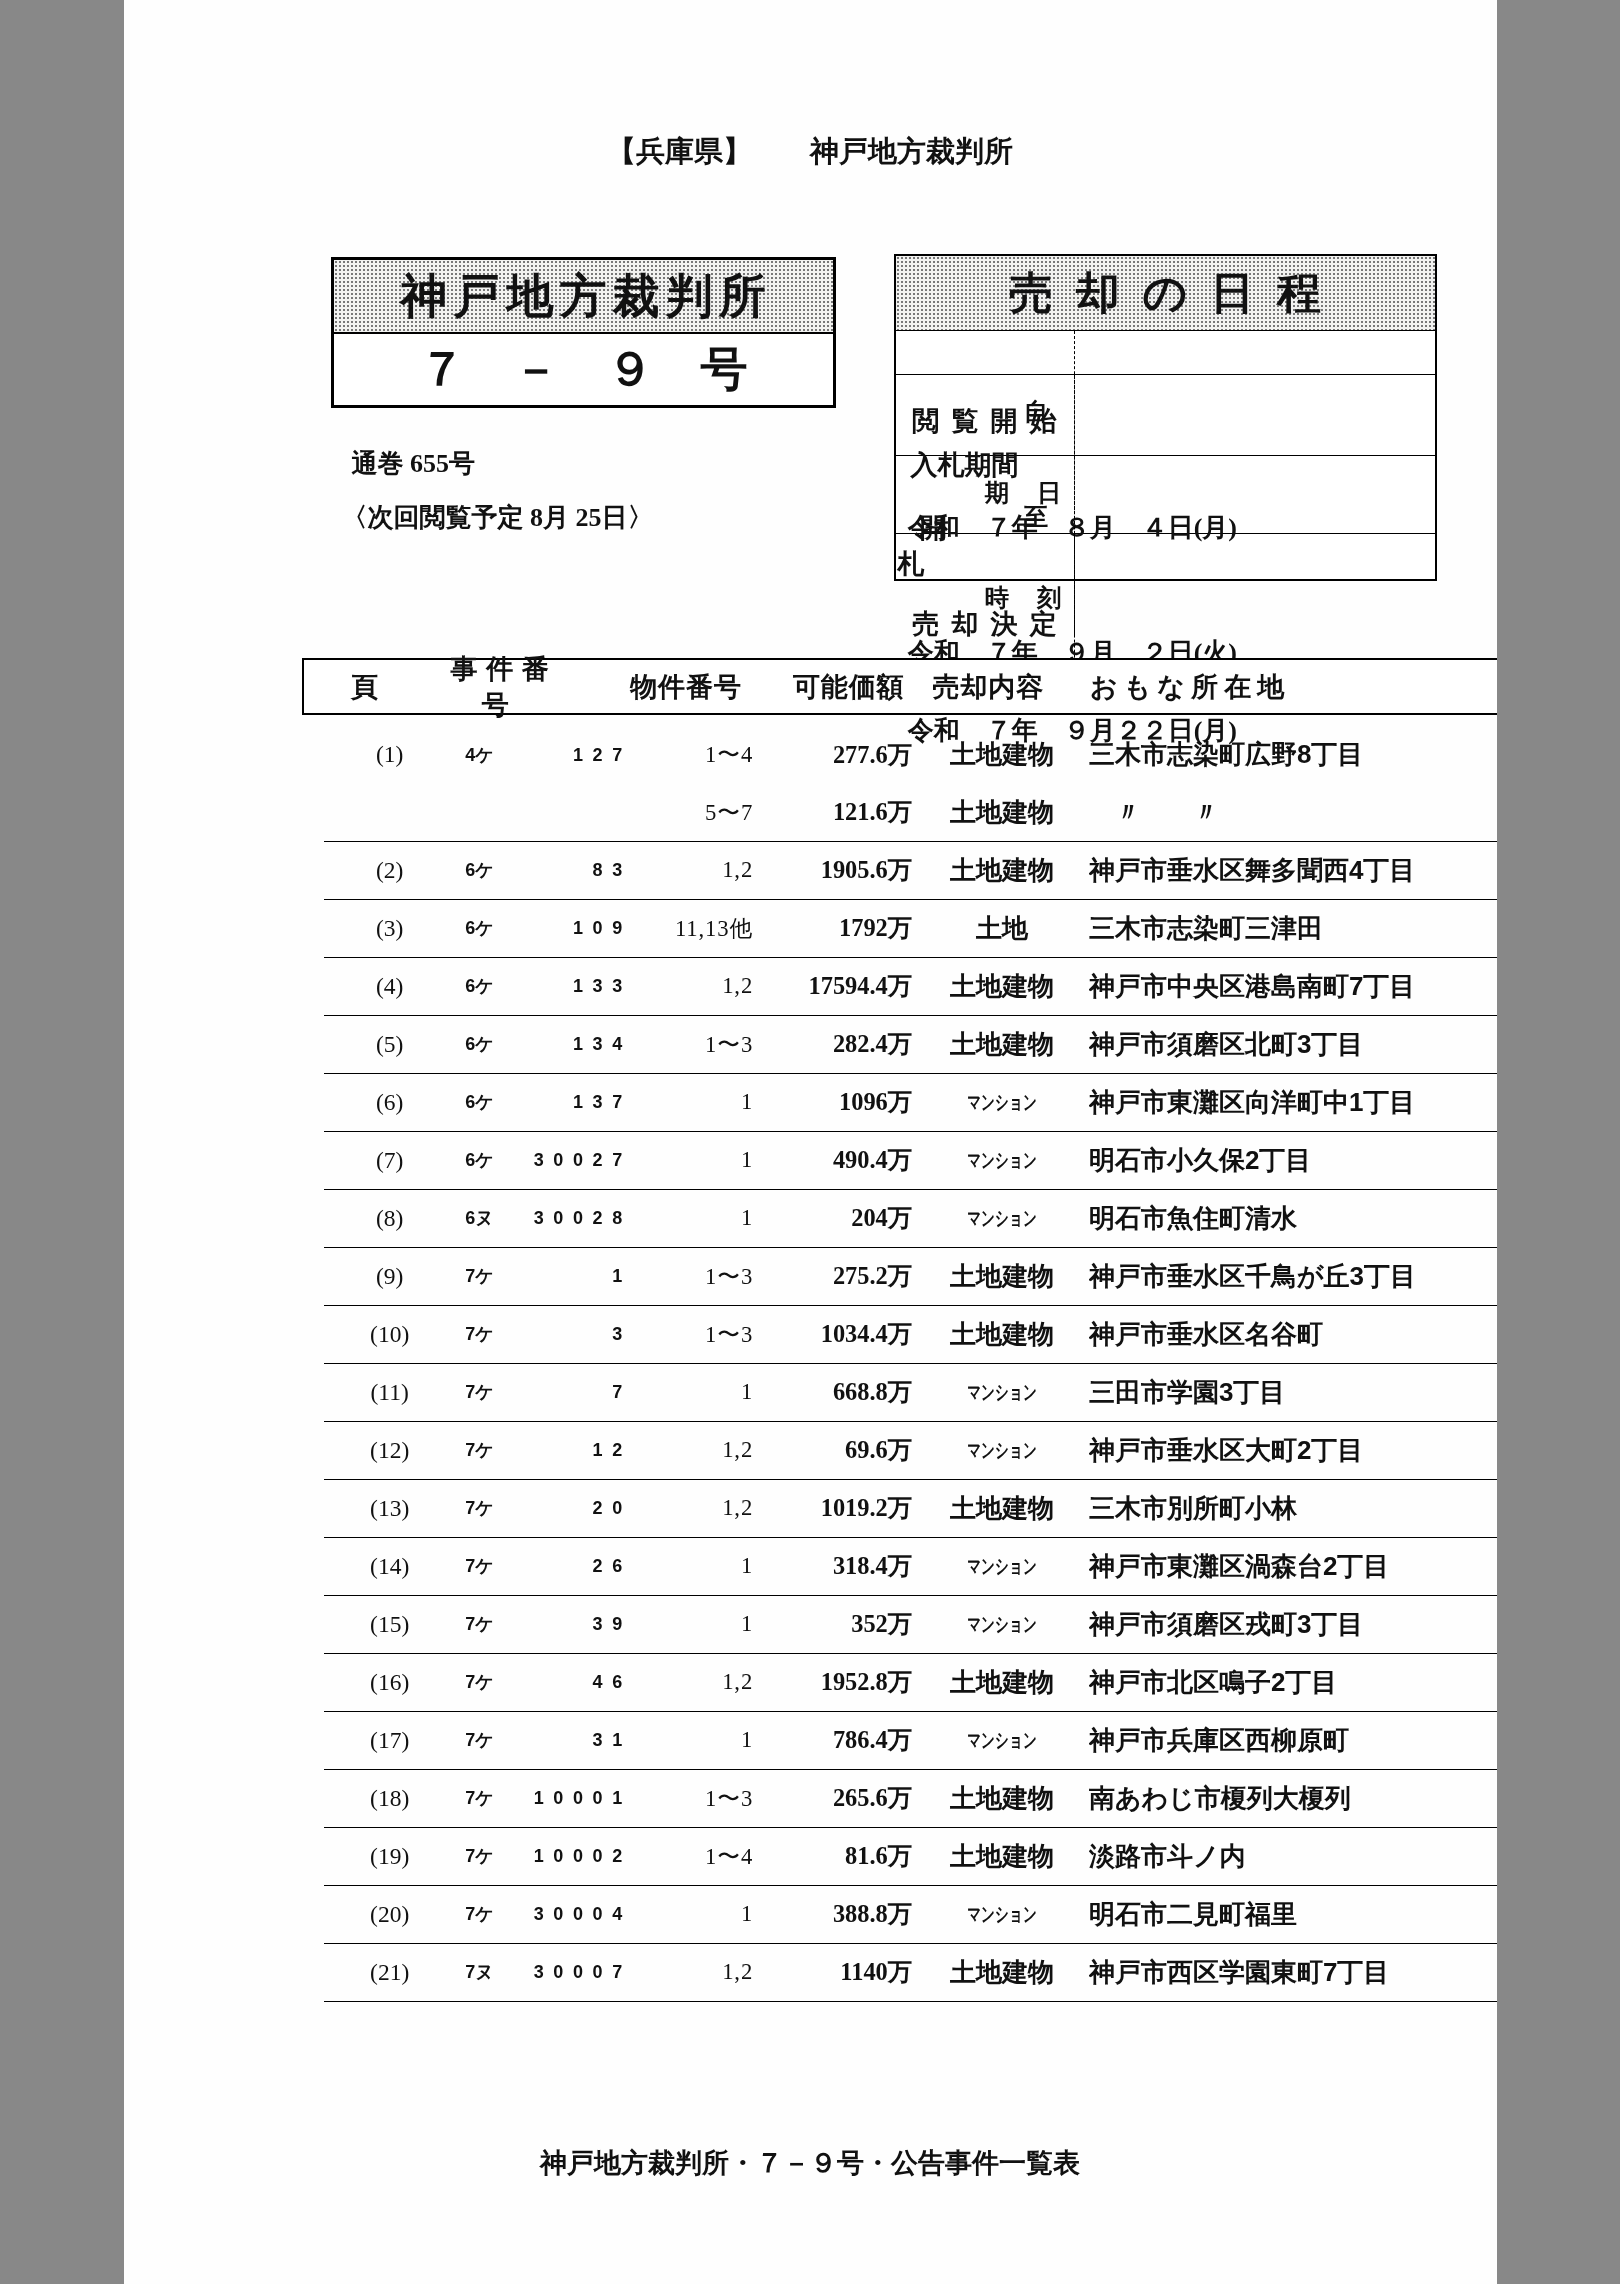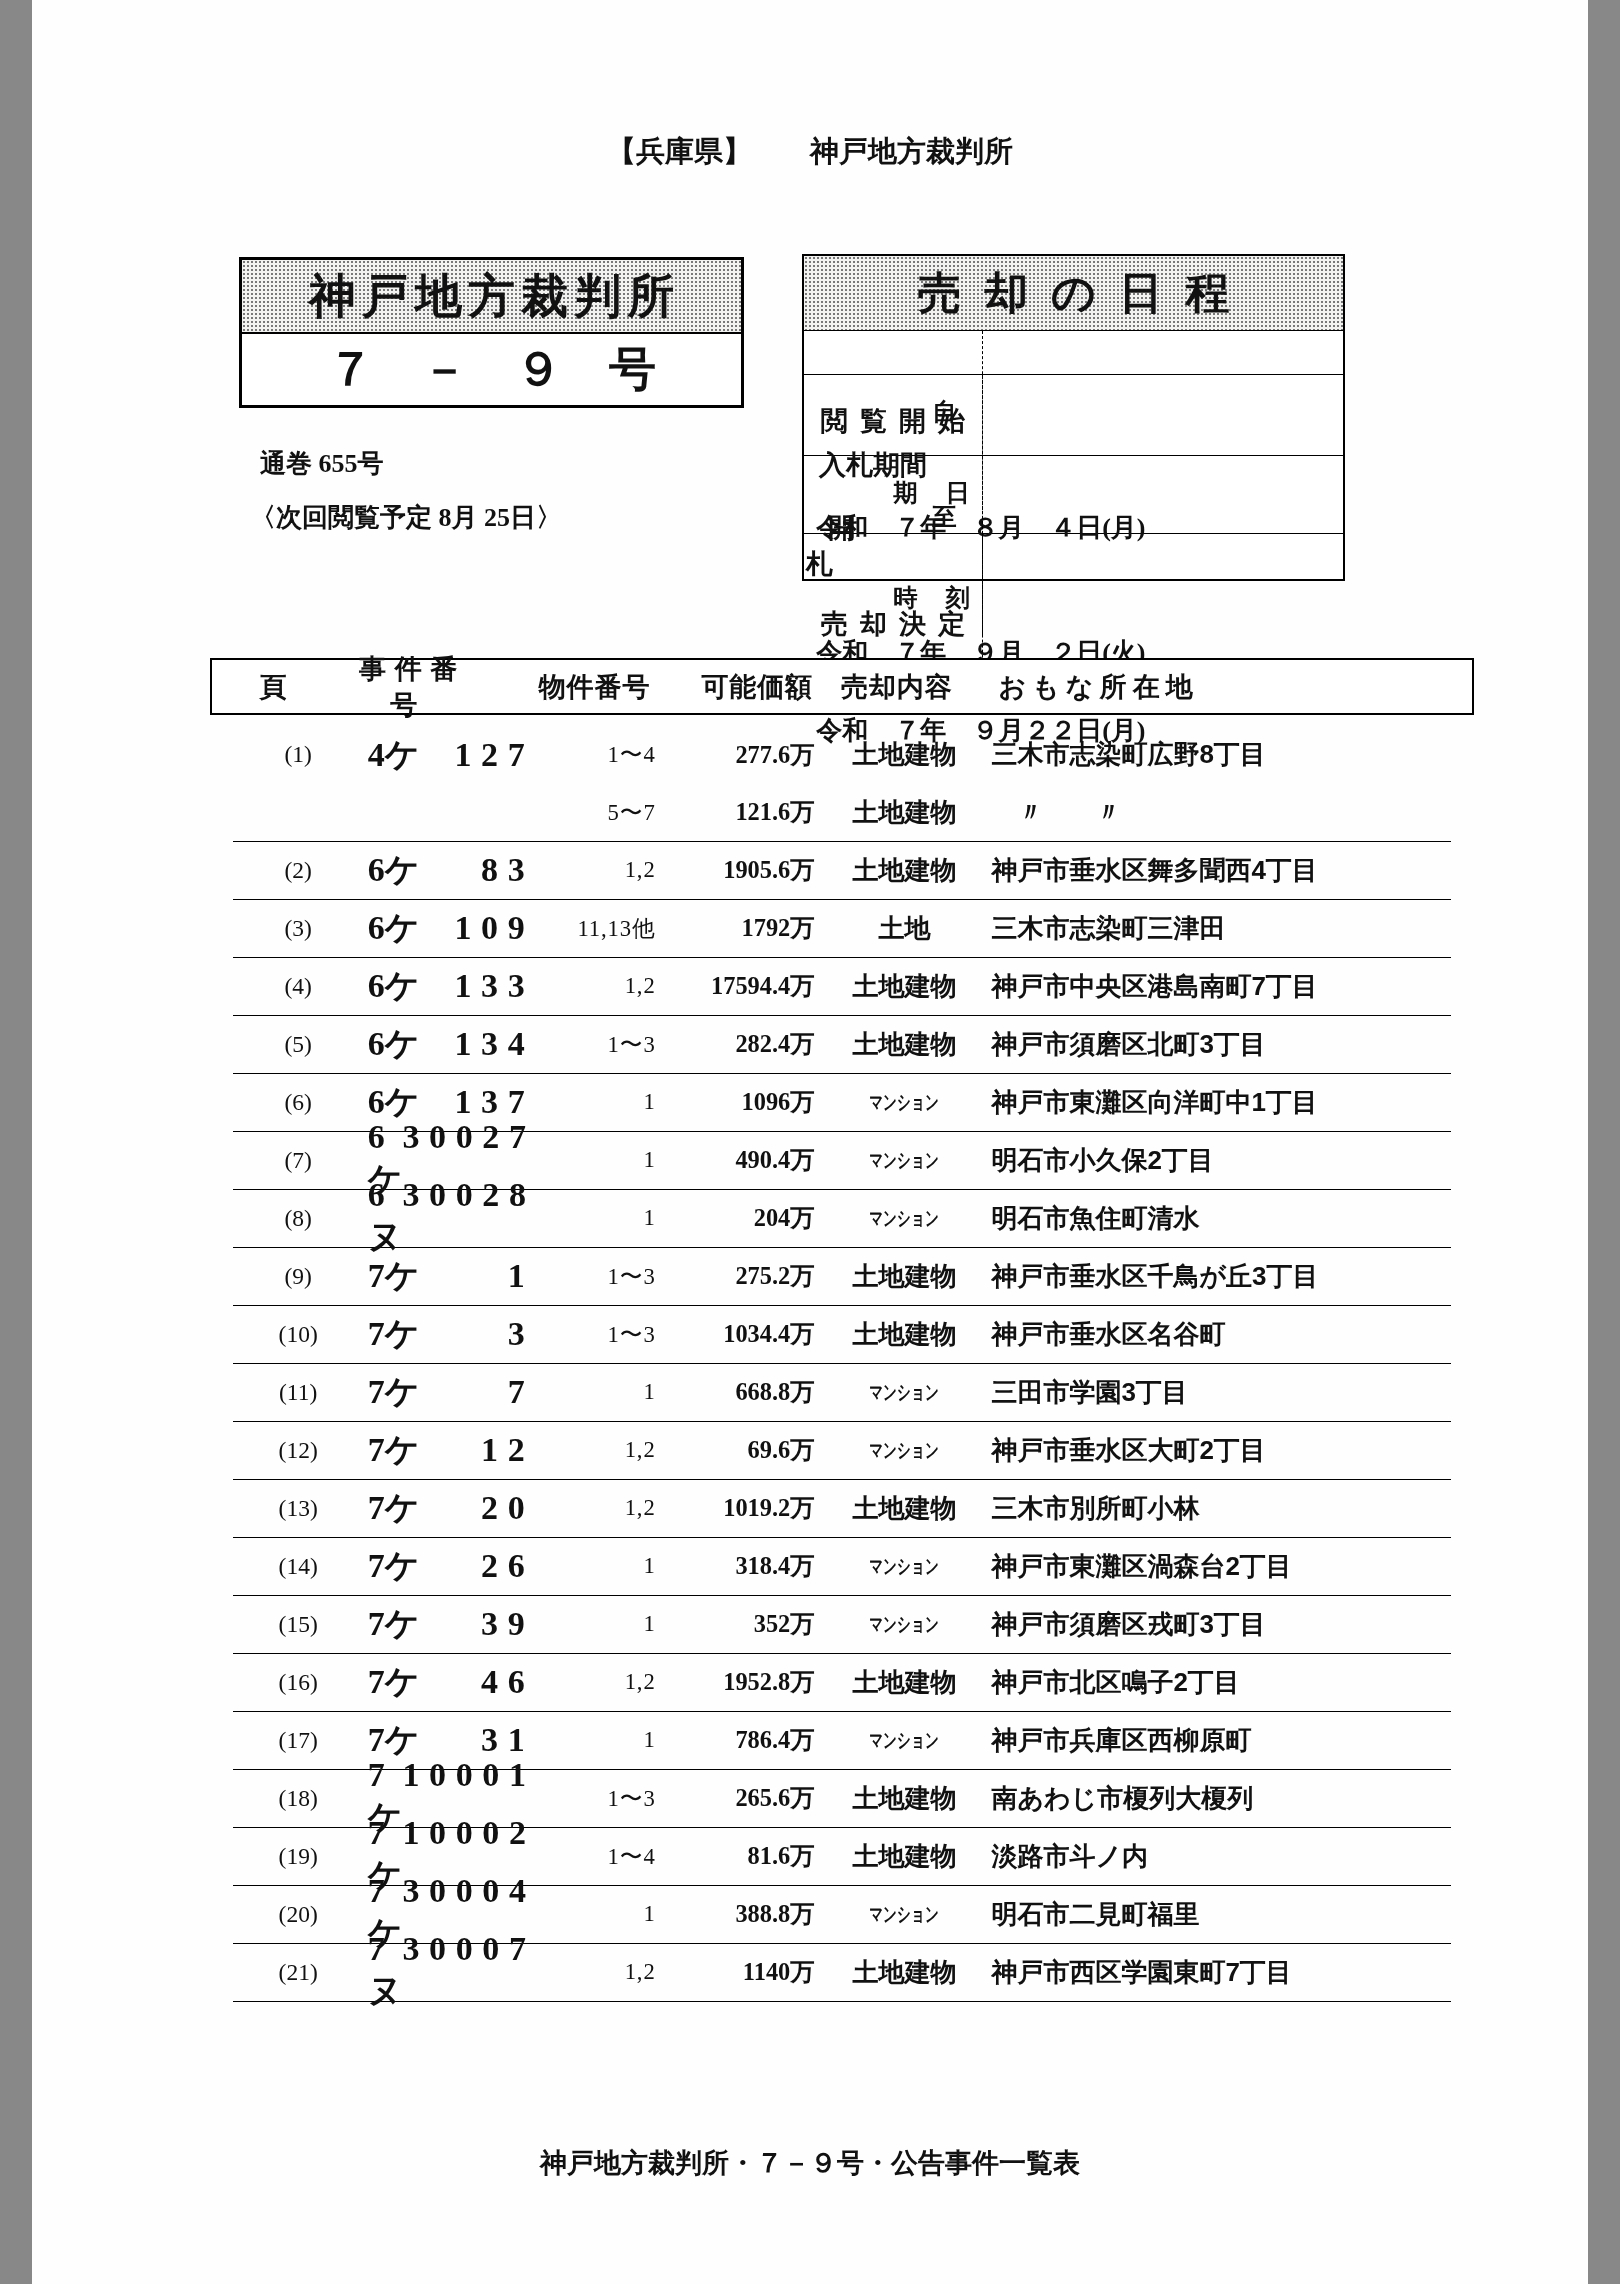--- a/index.html
+++ b/index.html
@@ -4,21 +4,21 @@
 <style>
   :root{
     --ink:#111;
     --sans:"Liberation Sans", sans-serif;
     --serif:"Liberation Serif", serif;
   }
   *{margin:0;padding:0;box-sizing:border-box;}
   body{background:#888;}
   .page{
     position:relative;
-    width:1556px;height:2284px;
+    width:1373px;height:2284px;
     margin:0 auto;
     background:#fefefe;
     color:var(--ink);
     overflow:hidden;
   }
   .halftone{
     background-color:#f2f2f0;
     background-image:radial-gradient(circle,#777 1px, rgba(0,0,0,0) 1.2px);
     background-size:4px 4px;
   }
@@ -121,23 +121,23 @@
   .trow{
     height:58px;
     display:flex;align-items:center;
   }
   .trow.sep{border-bottom:1.7px solid #000;}
   .col-page{
     width:131px;flex:0 0 131px;text-align:center;
     font-family:var(--serif);font-size:23.5px;
   }
   .col-case{
-    width:157px;flex:0 0 157px;margin-left:4px;
+    width:157px;flex:0 0 157px;margin-left:10px;
     display:flex;justify-content:space-between;align-items:baseline;
-    font-family:Liberation Serif, serif;font-weight:bold;font-size:34px;
+    font-family:Liberation Sans, sans-serif;font-weight:bold;font-size:18px;
   }
   .case-num{letter-spacing:9.6px;margin-right:-9.6px;}
   .col-bukken{
     width:131px;flex:0 0 131px;text-align:right;
     font-family:var(--serif);font-size:22.7px;letter-spacing:0.9px;
   }
   .col-price{
     width:159px;flex:0 0 159px;text-align:right;
     font-family:var(--serif);font-weight:bold;font-size:24.4px;
   }

